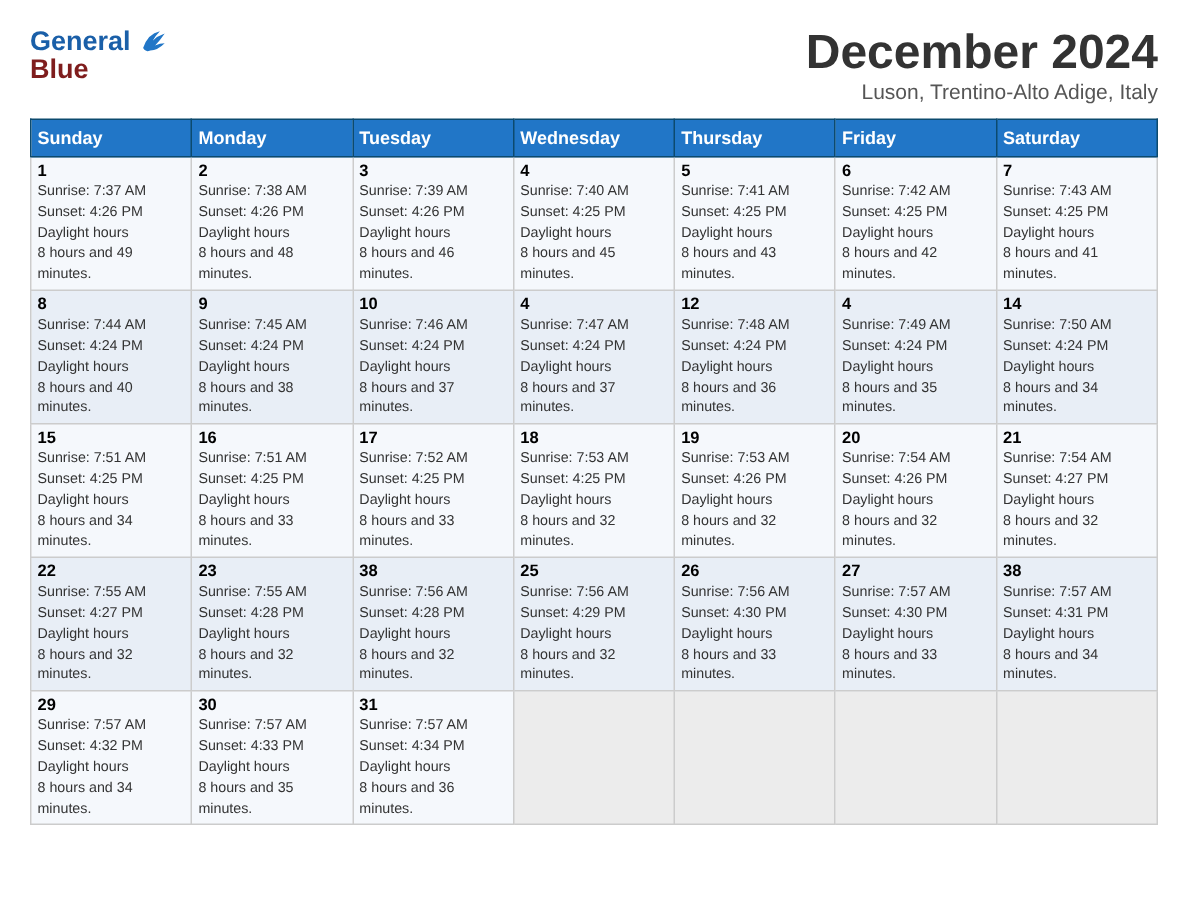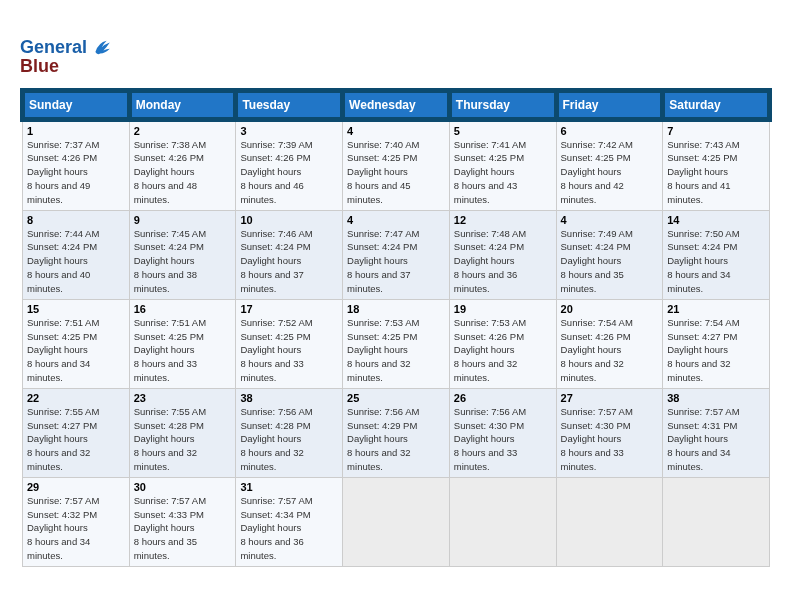--- a/index.html
+++ b/index.html
@@ -16,21 +16,20 @@
     }
     .header {
       display: flex;
       justify-content: space-between;
       align-items: flex-start;
       margin-bottom: 10px;
     }
     .logo {
       display: flex;
       align-items: flex-start;
-      margin-top: 20px;
     }
     .logo-text {
       font-size: 18px;
       font-weight: bold;
       color: #333;
       line-height: 1.2;
     }
     .logo-text span {
       color: #1a5fa8;
     }
@@ -56,21 +55,21 @@
       border-collapse: collapse;
       font-size: 10.5px;
     }
     thead tr th {
       background-color: #2176c7;
       color: #fff;
       padding: 5px 4px;
       text-align: left;
       font-size: 12px;
       font-weight: bold;
-      border: 5px solid #0c4a6e;
+      border: 1px solid #0c4a6e;
     }
     tbody tr td {
       border: 1px solid #ccc;
       padding: 3px 4px;
       vertical-align: top;
       background: #fff;
       min-height: 70px;
       width: calc(100% / 7);
     }
     tbody tr:nth-child(odd) td {
@@ -108,20 +107,24 @@
           <span class="logo-text">
             <span>General</span>
           </span>
 
           <svg class="logo-icon" viewBox="0 0 30 30" xmlns="http://www.w3.org/2000/svg">
             <path d="M8 20 Q12 8 22 6 Q18 10 16 14 Q20 10 26 8 Q22 14 18 18 Q22 16 26 16 Q20 22 14 22 Q10 24 8 20Z" fill="#2176c7"></path>
           </svg>
         </div>
         <div class="logo-text" style="color:#7f1d1d;margin-top:-4px;">Blue</div>
       </div>
+    </div>
+    <div class="title-block">
+      <div class="main-title">December 2024</div>
+      <div class="subtitle">Luson, Trentino-Alto Adige, Italy</div>
     </div>
   </div>
 
   <table>
     <thead>
       <tr>
         <th>Sunday</th>
         <th>Monday</th>
         <th>Tuesday</th>
         <th>Wednesday</th>

